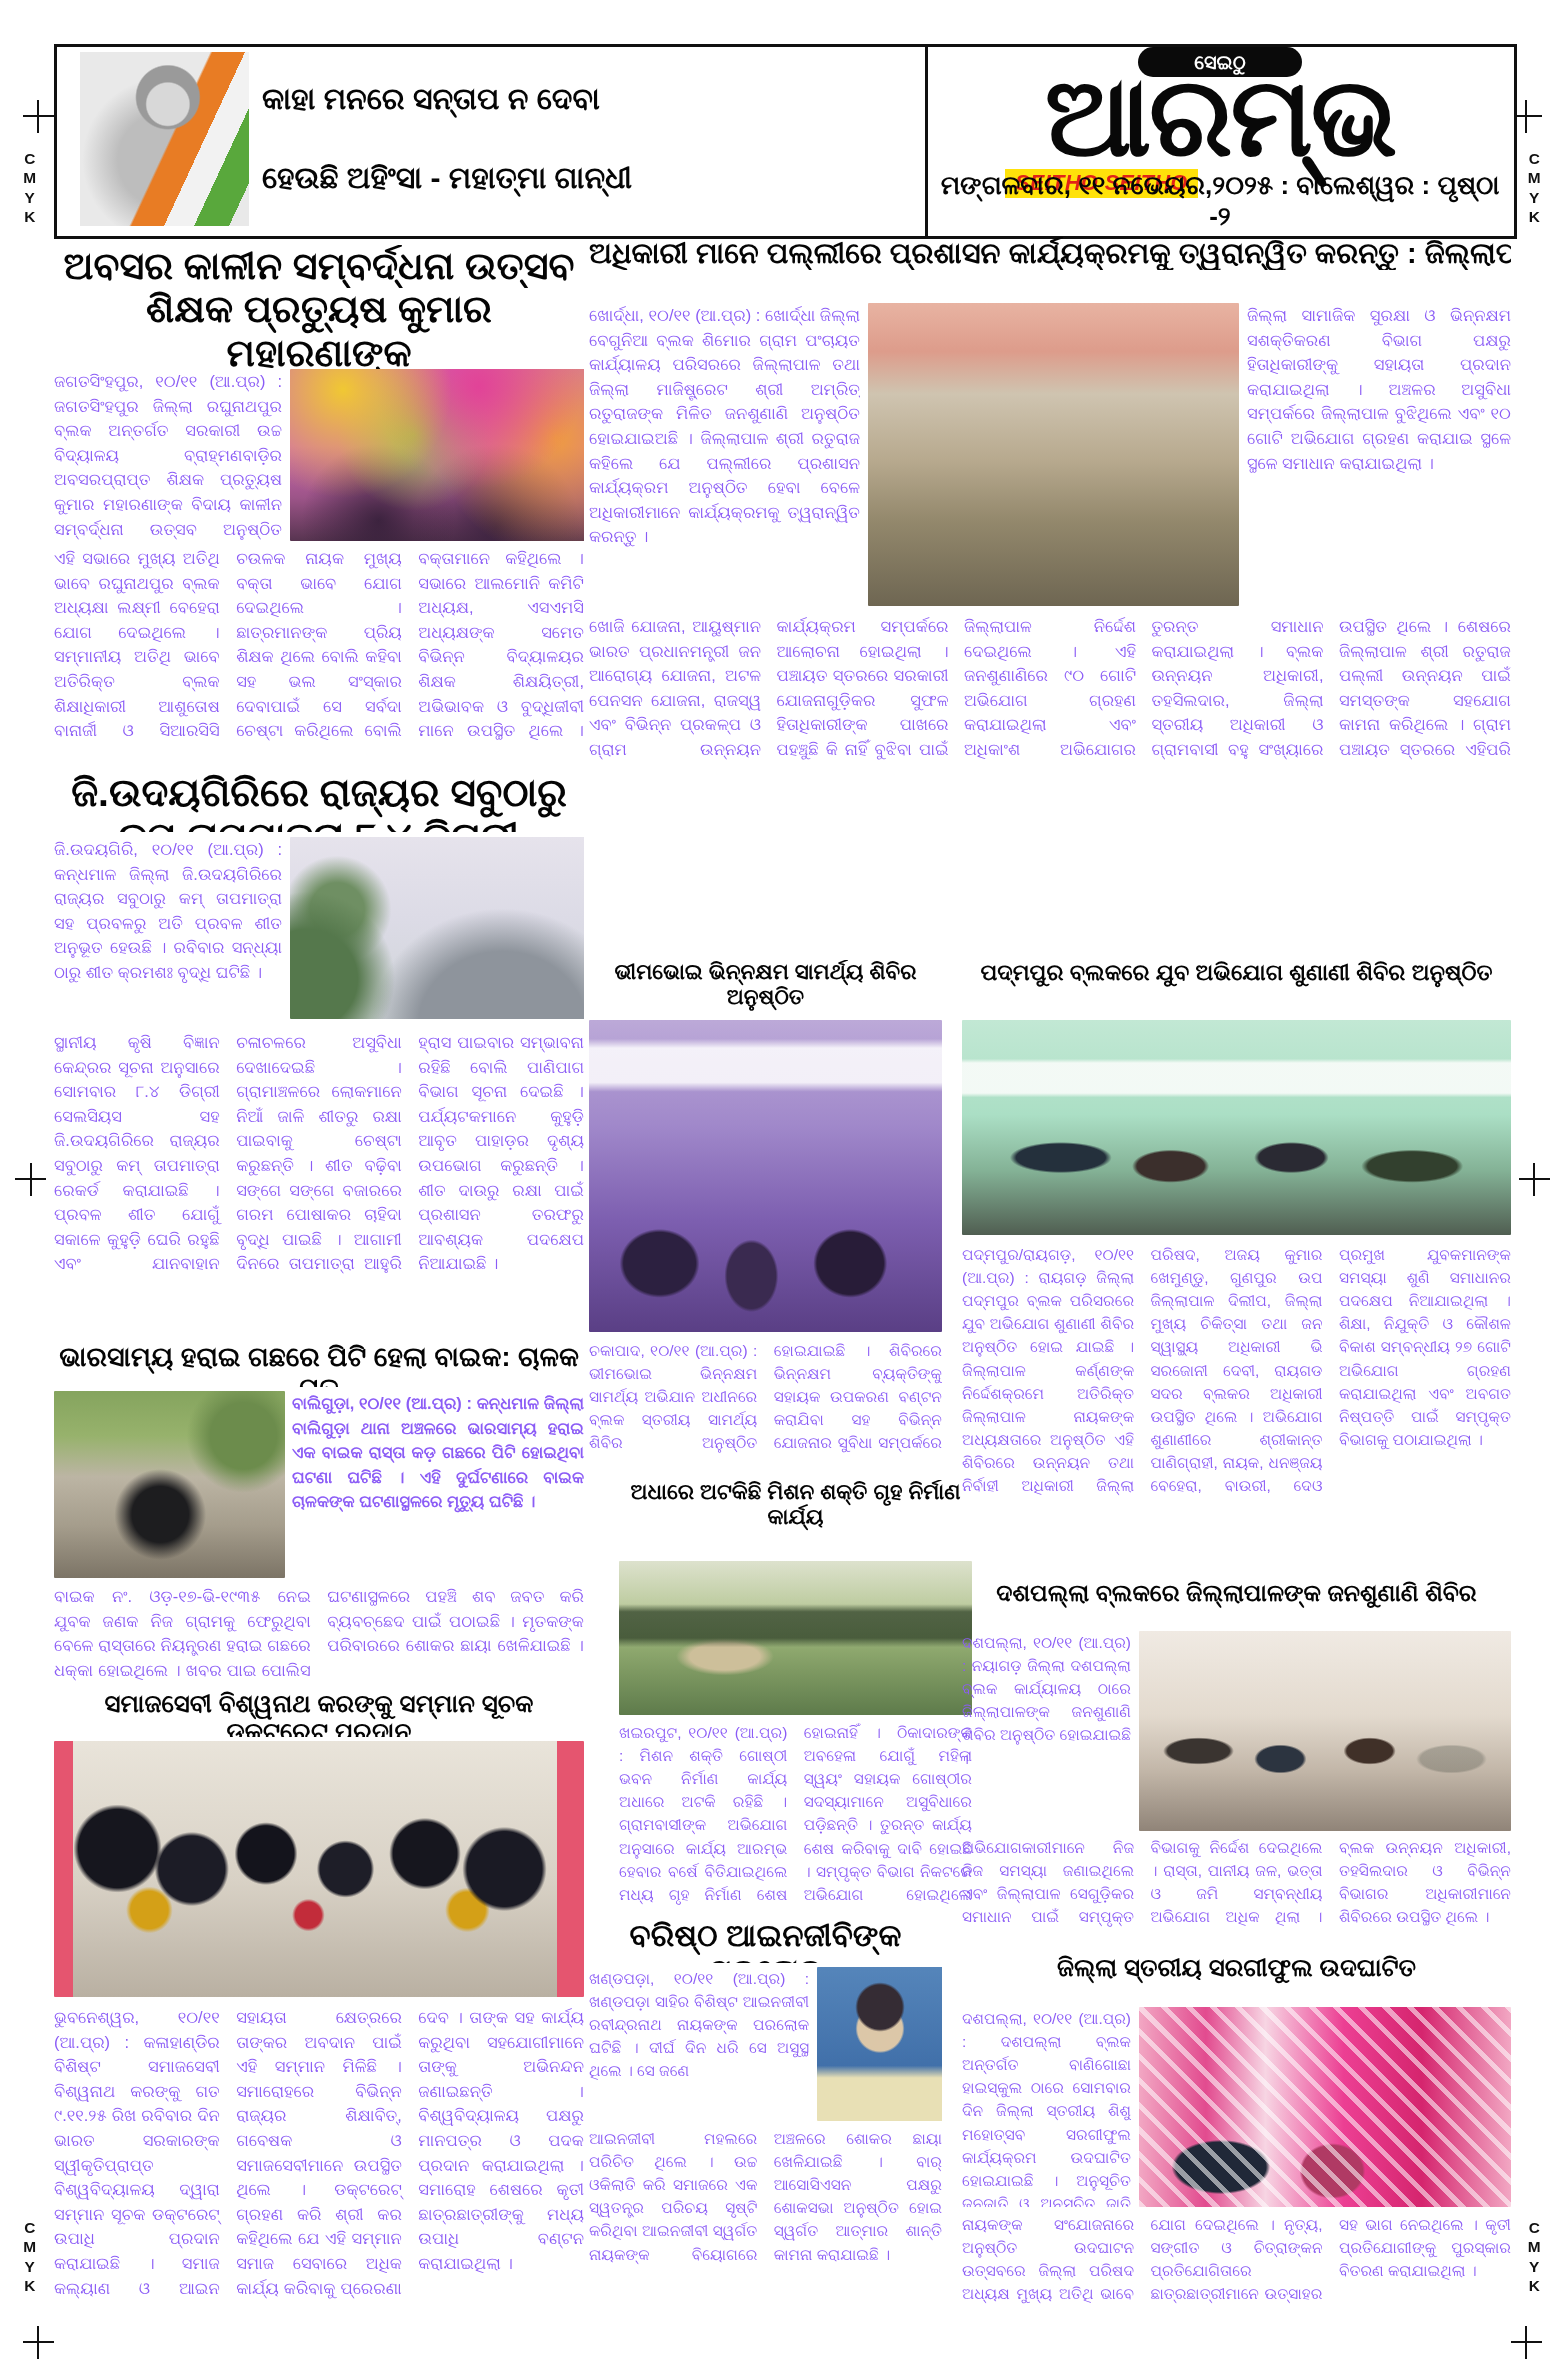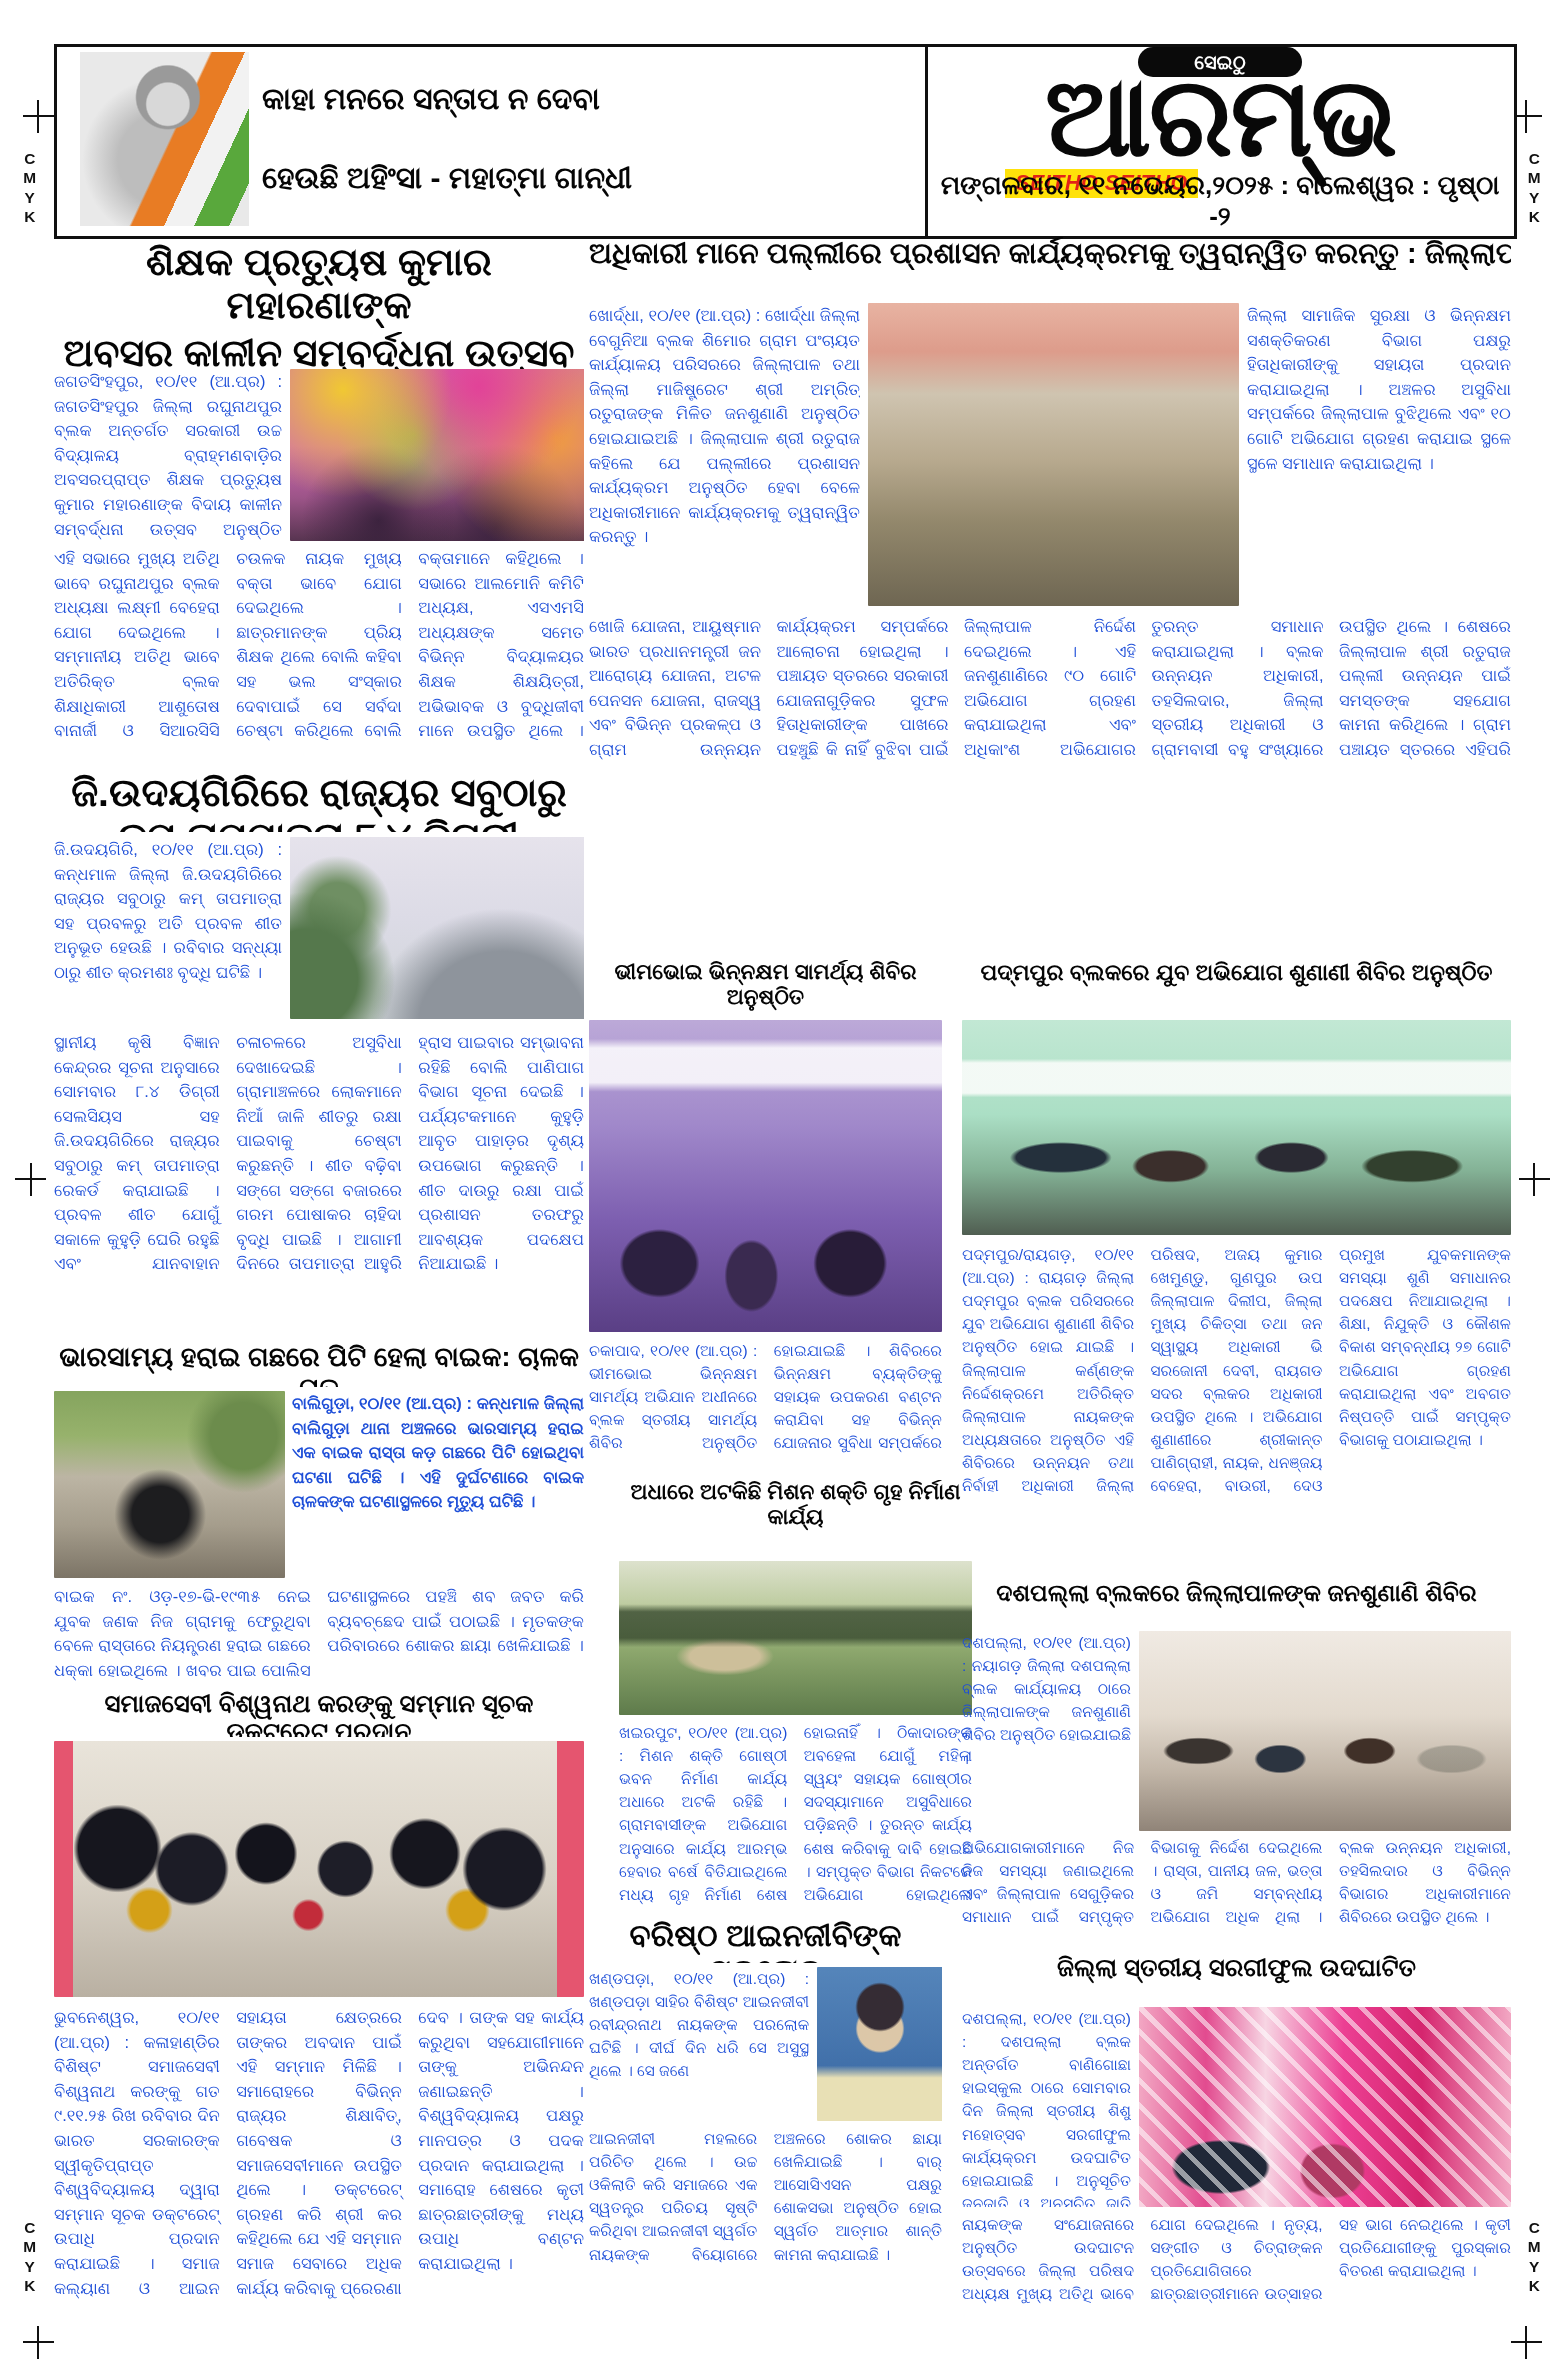--- a/index.html
+++ b/index.html
@@ -58,21 +58,21 @@
   }
   #masthead-dateline{
     position:absolute;left:0;bottom:4.1px;width:100%;
     font-size:26px;font-weight:700;color:#050505;
   }
   
   .art{position:absolute;overflow:hidden;}
   .hl{font-weight:800;text-align:center;color:#040404;line-height:1.14;overflow:hidden;}
   .hl-nowrap{white-space:nowrap;}
   .bt{
-    font-size:16.4px;line-height:1.5;text-align:justify;color:#1d4ed8;
+    font-size:16.4px;line-height:1.5;text-align:justify;color:#8b5cf6;
     overflow:hidden;
   }
   .cols2{column-count:2;column-gap:16.4px;}
   .cols3{column-count:3;column-gap:16.4px;}
   .cols5{column-count:5;column-gap:15.4px;}
   .photo{position:absolute;overflow:hidden;border-radius:1px;}
   .abs{position:absolute;}
   
   #ph-retire{
     background-color:#c94f9d;
@@ -224,22 +224,22 @@
     <div id="header-divider"></div>
     <div id="masthead">
       <div id="masthead-kicker">ସେଇଠୁ</div>
       <div id="masthead-title">ଆରମ୍ଭ</div>
       <div id="masthead-tagline">SEITHO SEITHO</div>
       <div id="masthead-dateline">ମଙ୍ଗଳବାର, ୧୧ ନଭେୟର,୨୦୨୫ : ବାଲେଶ୍ୱର : ପୃଷ୍ଠା -୨</div>
     </div>
   </div>
 
   <div class="art" style="left:54px;top:241px;width:530px;height:528px;">
+    <div class="hl" style="font-size:38px;margin-top:4.1px;">ଅବସର କାଳୀନ ସମ୍ବର୍ଦ୍ଧନା ଉତ୍ସବ</div>
     <div class="hl" style="font-size:38px;">ଶିକ୍ଷକ ପ୍ରତ୍ୟୁଷ କୁମାର ମହାରଣାଙ୍କ</div>
-    <div class="hl" style="font-size:38px;margin-top:4.1px;">ଅବସର କାଳୀନ ସମ୍ବର୍ଦ୍ଧନା ଉତ୍ସବ</div>
     <div class="abs" style="top:128px;left:0;width:530px;height:172px;">
       <div class="bt abs" style="left:0;top:0;width:228px;height:172px;">ଜଗତସିଂହପୁର, ୧୦/୧୧ (ଆ.ପ୍ର) : ଜଗତସିଂହପୁର ଜିଲ୍ଲା ରଘୁନାଥପୁର ବ୍ଲକ ଅନ୍ତର୍ଗତ ସରକାରୀ ଉଚ୍ଚ ବିଦ୍ୟାଳୟ ବ୍ରାହ୍ମଣବାଡ଼ିର ଅବସରପ୍ରାପ୍ତ ଶିକ୍ଷକ ପ୍ରତ୍ୟୁଷ କୁମାର ମହାରଣାଙ୍କ ବିଦାୟ କାଳୀନ ସମ୍ବର୍ଦ୍ଧନା ଉତ୍ସବ ଅନୁଷ୍ଠିତ ହୋଇଯାଇଛି । ଉକ୍ତ ସଭାରେ ରାଜ୍ୟପାଳ ପୁରସ୍କାରପ୍ରାପ୍ତ ଶିକ୍ଷକ ସୁରେଶ ଚନ୍ଦ୍ର ରାଉତ ସଭାପତିତ୍ୱ କରିଥିଲେ ।</div>
       <div id="ph-retire" class="photo" style="left:236px;top:0;width:295px;height:172px;"></div>
     </div>
     <div class="bt cols3 abs" style="left:0;top:305px;width:530px;height:220px;">ଏହି ସଭାରେ ମୁଖ୍ୟ ଅତିଥି ଭାବେ ରଘୁନାଥପୁର ବ୍ଲକ ଅଧ୍ୟକ୍ଷା ଲକ୍ଷ୍ମୀ ବେହେରା ଯୋଗ ଦେଇଥିଲେ । ସମ୍ମାନୀୟ ଅତିଥି ଭାବେ ଅତିରିକ୍ତ ବ୍ଲକ ଶିକ୍ଷାଧିକାରୀ ଆଶୁତୋଷ ବାନାର୍ଜୀ ଓ ସିଆରସିସି ଚଉଳକ ନାୟକ ମୁଖ୍ୟ ବକ୍ତା ଭାବେ ଯୋଗ ଦେଇଥିଲେ । ଛାତ୍ରମାନଙ୍କ ପ୍ରିୟ ଶିକ୍ଷକ ଥିଲେ ବୋଲି କହିବା ସହ ଭଲ ସଂସ୍କାର ଦେବାପାଇଁ ସେ ସର୍ବଦା ଚେଷ୍ଟା କରିଥିଲେ ବୋଲି ବକ୍ତାମାନେ କହିଥିଲେ । ସଭାରେ ଆଲମୋନି କମିଟି ଅଧ୍ୟକ୍ଷ, ଏସଏମସି ଅଧ୍ୟକ୍ଷଙ୍କ ସମେତ ବିଭିନ୍ନ ବିଦ୍ୟାଳୟର ଶିକ୍ଷକ ଶିକ୍ଷୟିତ୍ରୀ, ଅଭିଭାବକ ଓ ବୁଦ୍ଧିଜୀବୀ ମାନେ ଉପସ୍ଥିତ ଥିଲେ । ବାବୁଜଙ୍କ ଉଚ୍ଚ ବିଦ୍ୟାଳୟର ଦିବାକର ସାହୁ ଓ ଉଚ୍ଚବିଦ୍ୟାଳୟର ସମସ୍ତ ଶିକ୍ଷୟିତ୍ରୀ ମାନେ ଉପସ୍ଥିତ ଥିଲେ । ସର୍ବଶେଷରେ ଶିକ୍ଷକ ମହାରଣାଙ୍କୁ ମାନପତ୍ର, ଉପହାର ଓ ପୁଷ୍ପଗୁଚ୍ଛ ଦେଇ ସମ୍ବର୍ଦ୍ଧିତ କରାଯାଇଥିଲା । ଧନ୍ୟବାଦ ଅର୍ପଣ କରିଥିଲେ ପ୍ରଧାନ ଶିକ୍ଷକ ।</div>
   </div>
 
   <div class="art" style="left:589px;top:237px;width:922px;height:530px;">
     <div class="hl hl-nowrap" style="font-size:29px;width:922px;">ଅଧିକାରୀ ମାନେ ପଲ୍ଲୀରେ ପ୍ରଶାସନ କାର୍ଯ୍ୟକ୍ରମକୁ ତ୍ୱରାନ୍ୱିତ କରନ୍ତୁ : ଜିଲ୍ଲାପାଳ ଶ୍ରୀ ରତୁରାଜ</div>
     <div class="abs" style="top:66px;left:0;width:922px;height:303px;">

